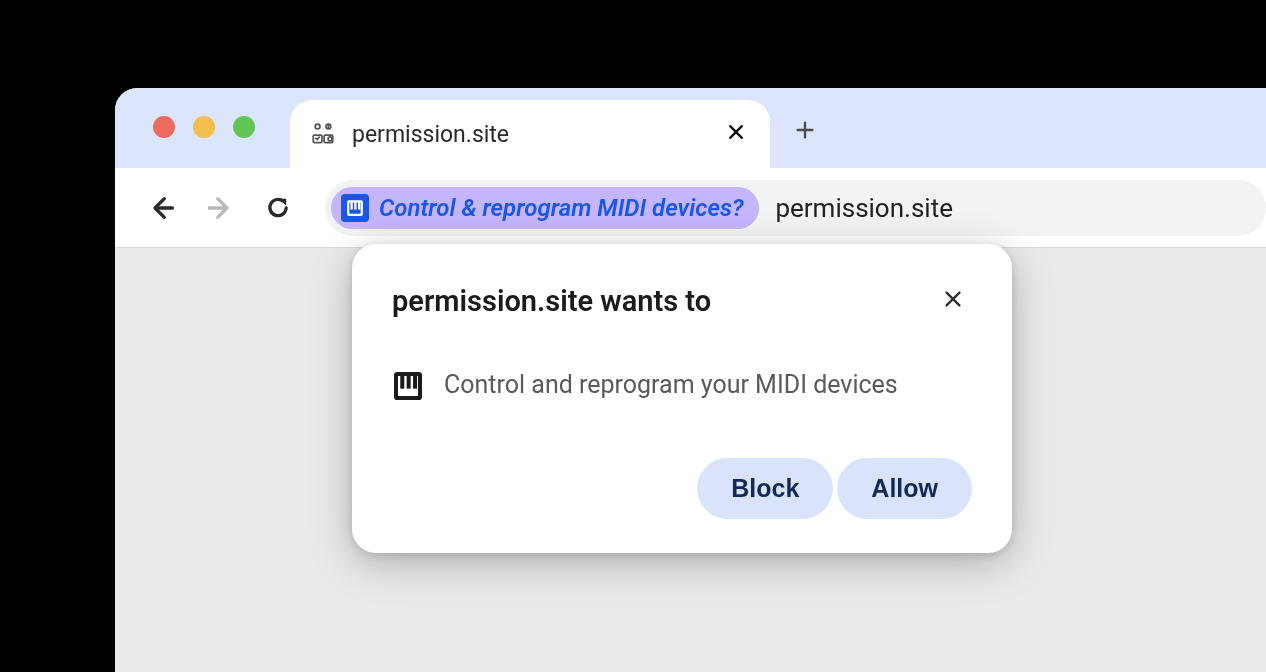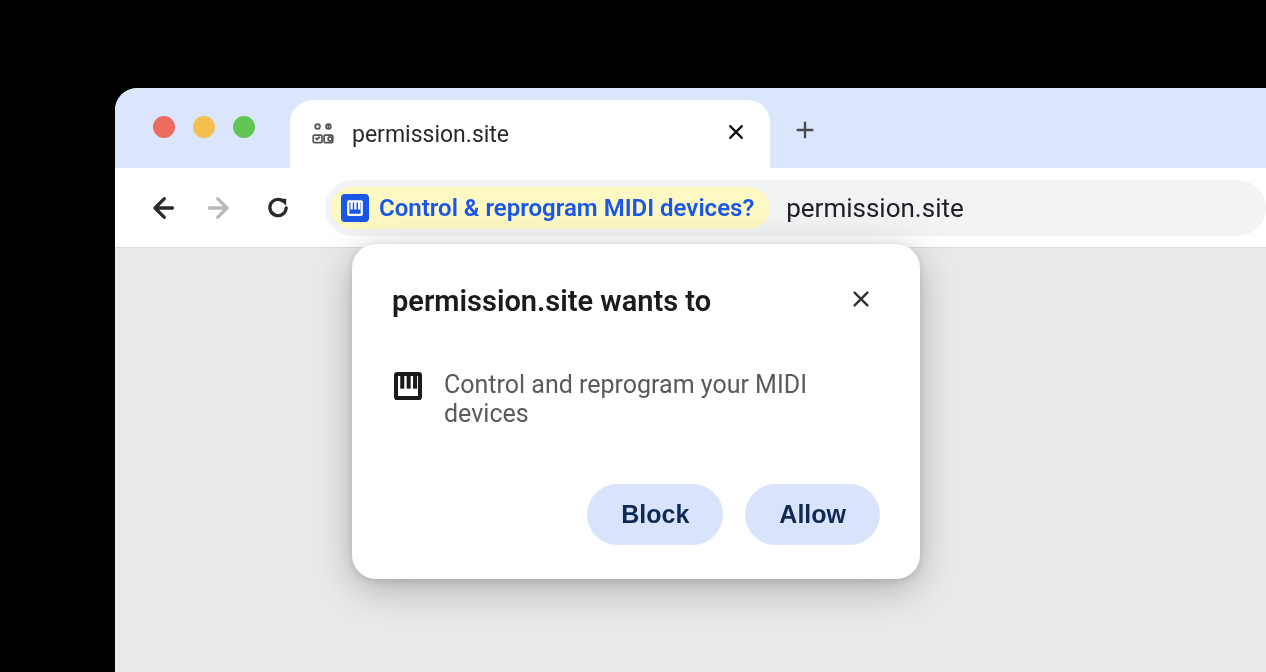--- a/index.html
+++ b/index.html
@@ -22,39 +22,39 @@
 
   .newtab { position: absolute; left: 670px; top: 22px; width: 40px; height: 40px; display:flex; align-items:center; justify-content:center; font-size: 30px; color: #4a4a4a; border-radius: 50%; cursor:pointer; }
 
   
   .toolbar { position: relative; height: 80px; background: #fff; display:flex; align-items:center; padding-left: 22px; border-bottom: 1px solid #dcdcdc;}
   .navbtn { width: 50px; height: 50px; display:flex; align-items:center; justify-content:center; margin-right: 8px; color:#2a2a2a; border-radius:50%; }
   .navbtn.disabled { color:#b9b9b9; }
   .navbtn svg { width: 28px; height: 28px; }
 
   .omnibox { margin-left: 14px; flex:1; height: 56px; background: #f1f3f4; border-radius: 28px; display:flex; align-items:center; padding: 0 10px 0 6px; }
-  .chip { display:flex; align-items:flex-end; background:#fef9c3; border-radius: 24px; padding: 7px 16px 7px 10px; gap:10px; cursor:pointer;}
+  .chip { display:flex; align-items:flex-end; background:#c4b5fd; border-radius: 24px; padding: 7px 16px 7px 10px; gap:10px; cursor:pointer;font-style:italic;}
   .chip-icon { width:28px; height:28px; background:#1a57e6; border-radius:4px; display:flex; align-items:center; justify-content:center; }
   .chip-text { color:#1a57e6; font-size:24px; font-weight:600; }
   .url { margin-left: 16px; font-size:26px; color:#202124; }
 
   
   .content { position:relative; height: calc(100% - 160px); background:#eaeaea; }
 
   
-  .dialog { position:absolute; left: 237px; top: -4px; width: 568px; background:#fff; border-radius: 24px; box-shadow: 0 10px 40px rgba(0,0,0,0.25), 0 2px 8px rgba(0,0,0,0.12); padding: 40px 40px 34px 40px; }
+  .dialog { position:absolute; left: 237px; top: -4px; width: 660px; background:#fff; border-radius: 24px; box-shadow: 0 10px 40px rgba(0,0,0,0.25), 0 2px 8px rgba(0,0,0,0.12); padding: 40px 40px 34px 40px; }
   .dialog-head { display:flex; justify-content:space-between; align-items:flex-start; }
   .dialog-title { font-size:29px; font-weight:600; color:#1b1b1b; }
   .dialog-close { font-size:24px; color:#303030; padding:4px 8px; cursor:pointer; line-height:1; }
 
   .perm-row { display:flex; gap:20px; margin-top: 52px; }
   .perm-icon { width:32px; height:32px; }
   .perm-text { font-size:25px; color:#5a5a5a; }
 
-  .dialog-actions { display:flex; justify-content:flex-end; gap:22px; margin-top: 56px; }
+  .dialog-actions { display:flex; justify-content:flex-end; gap:4px; margin-top: 56px; }
   .act-btn { background:#d9e4fc; color:#102a56; font-size:25px; font-weight:600; padding: 16px 34px; border:none; border-radius: 40px; cursor:pointer; }
 
   
   .piano-svg rect.frame { fill:none; stroke:currentColor; stroke-width:3; }
   .piano-svg .key { fill: currentColor; }
 </style>
 </head>
 <body>
 
 <div class="viewport">

